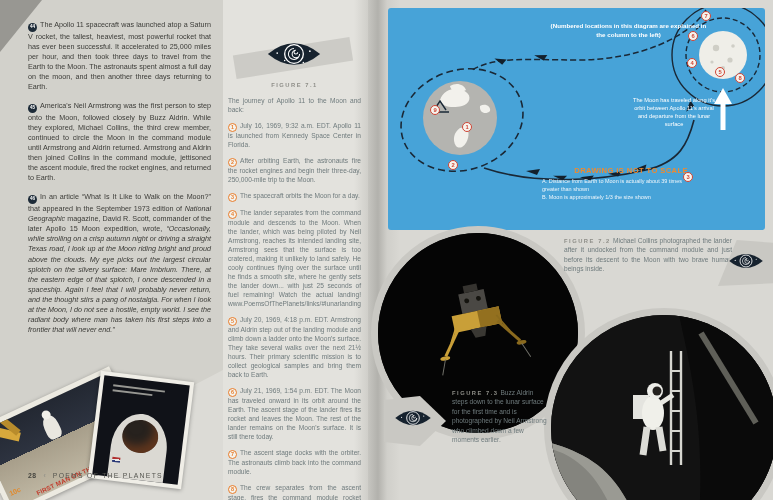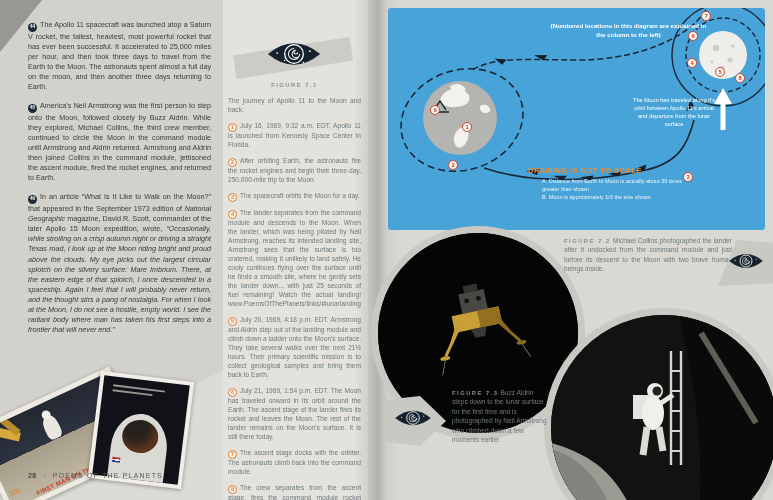--- a/index.html
+++ b/index.html
@@ -69,21 +69,21 @@
   .right-page{position:absolute;left:368px;top:0;width:405px;height:500px;background:#d9d8d3;}
   
   .bluebox{position:absolute;left:388px;top:8px;width:377px;height:222px;background:#47a3d8;
            border-radius:3px;overflow:hidden;}
   .bluebox svg{position:absolute;left:0;top:0;}
   .note-top{position:absolute;left:158px;top:14px;width:165px;color:#fff;font-size:6.2px;
             font-weight:bold;text-align:center;line-height:1.4;z-index:3;}
   .moon-note{position:absolute;left:243px;top:88px;width:86px;color:#fff;font-size:5.7px;
              text-align:center;line-height:1.42;z-index:3;}
   .scale-block{position:absolute;left:140px;top:158px;width:160px;z-index:3;}
-  .scale-head{color:#ef8a2e;font-weight:bold;font-size:7.6px;letter-spacing:.4px;text-align:left;margin-bottom:3px;}
+  .scale-head{color:#ef8a2e;font-weight:bold;font-size:7.6px;letter-spacing:.4px;text-align:right;margin-bottom:3px;}
   .scale-note{color:#eef6fb;font-size:5.5px;line-height:1.45;padding-left:14px;}
   .marker{position:absolute;width:10px;height:10px;border-radius:50%;background:#f6f4ee;
           border:1px solid #cf4434;color:#cf4434;font-size:5.8px;font-weight:bold;display:flex;
           align-items:center;justify-content:center;box-sizing:border-box;z-index:4;}
   
   .photo-circle{position:absolute;border-radius:50%;border:7px solid #c9c8c3;background:#050505;
                 overflow:hidden;box-sizing:border-box;}
   .fig2-circle{left:371px;top:226px;width:214px;height:214px;}
   .fig3-circle{left:544px;top:308px;width:240px;height:240px;}
   .caption{position:absolute;color:#6f7b7d;font-size:6.6px;line-height:1.44;text-align:justify;}

